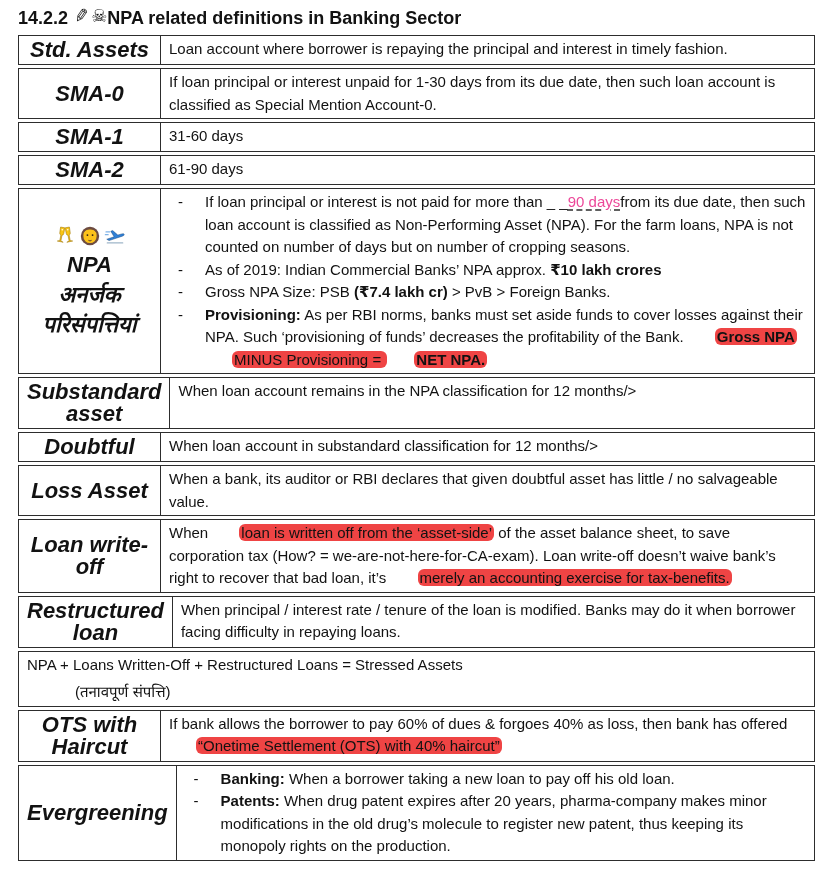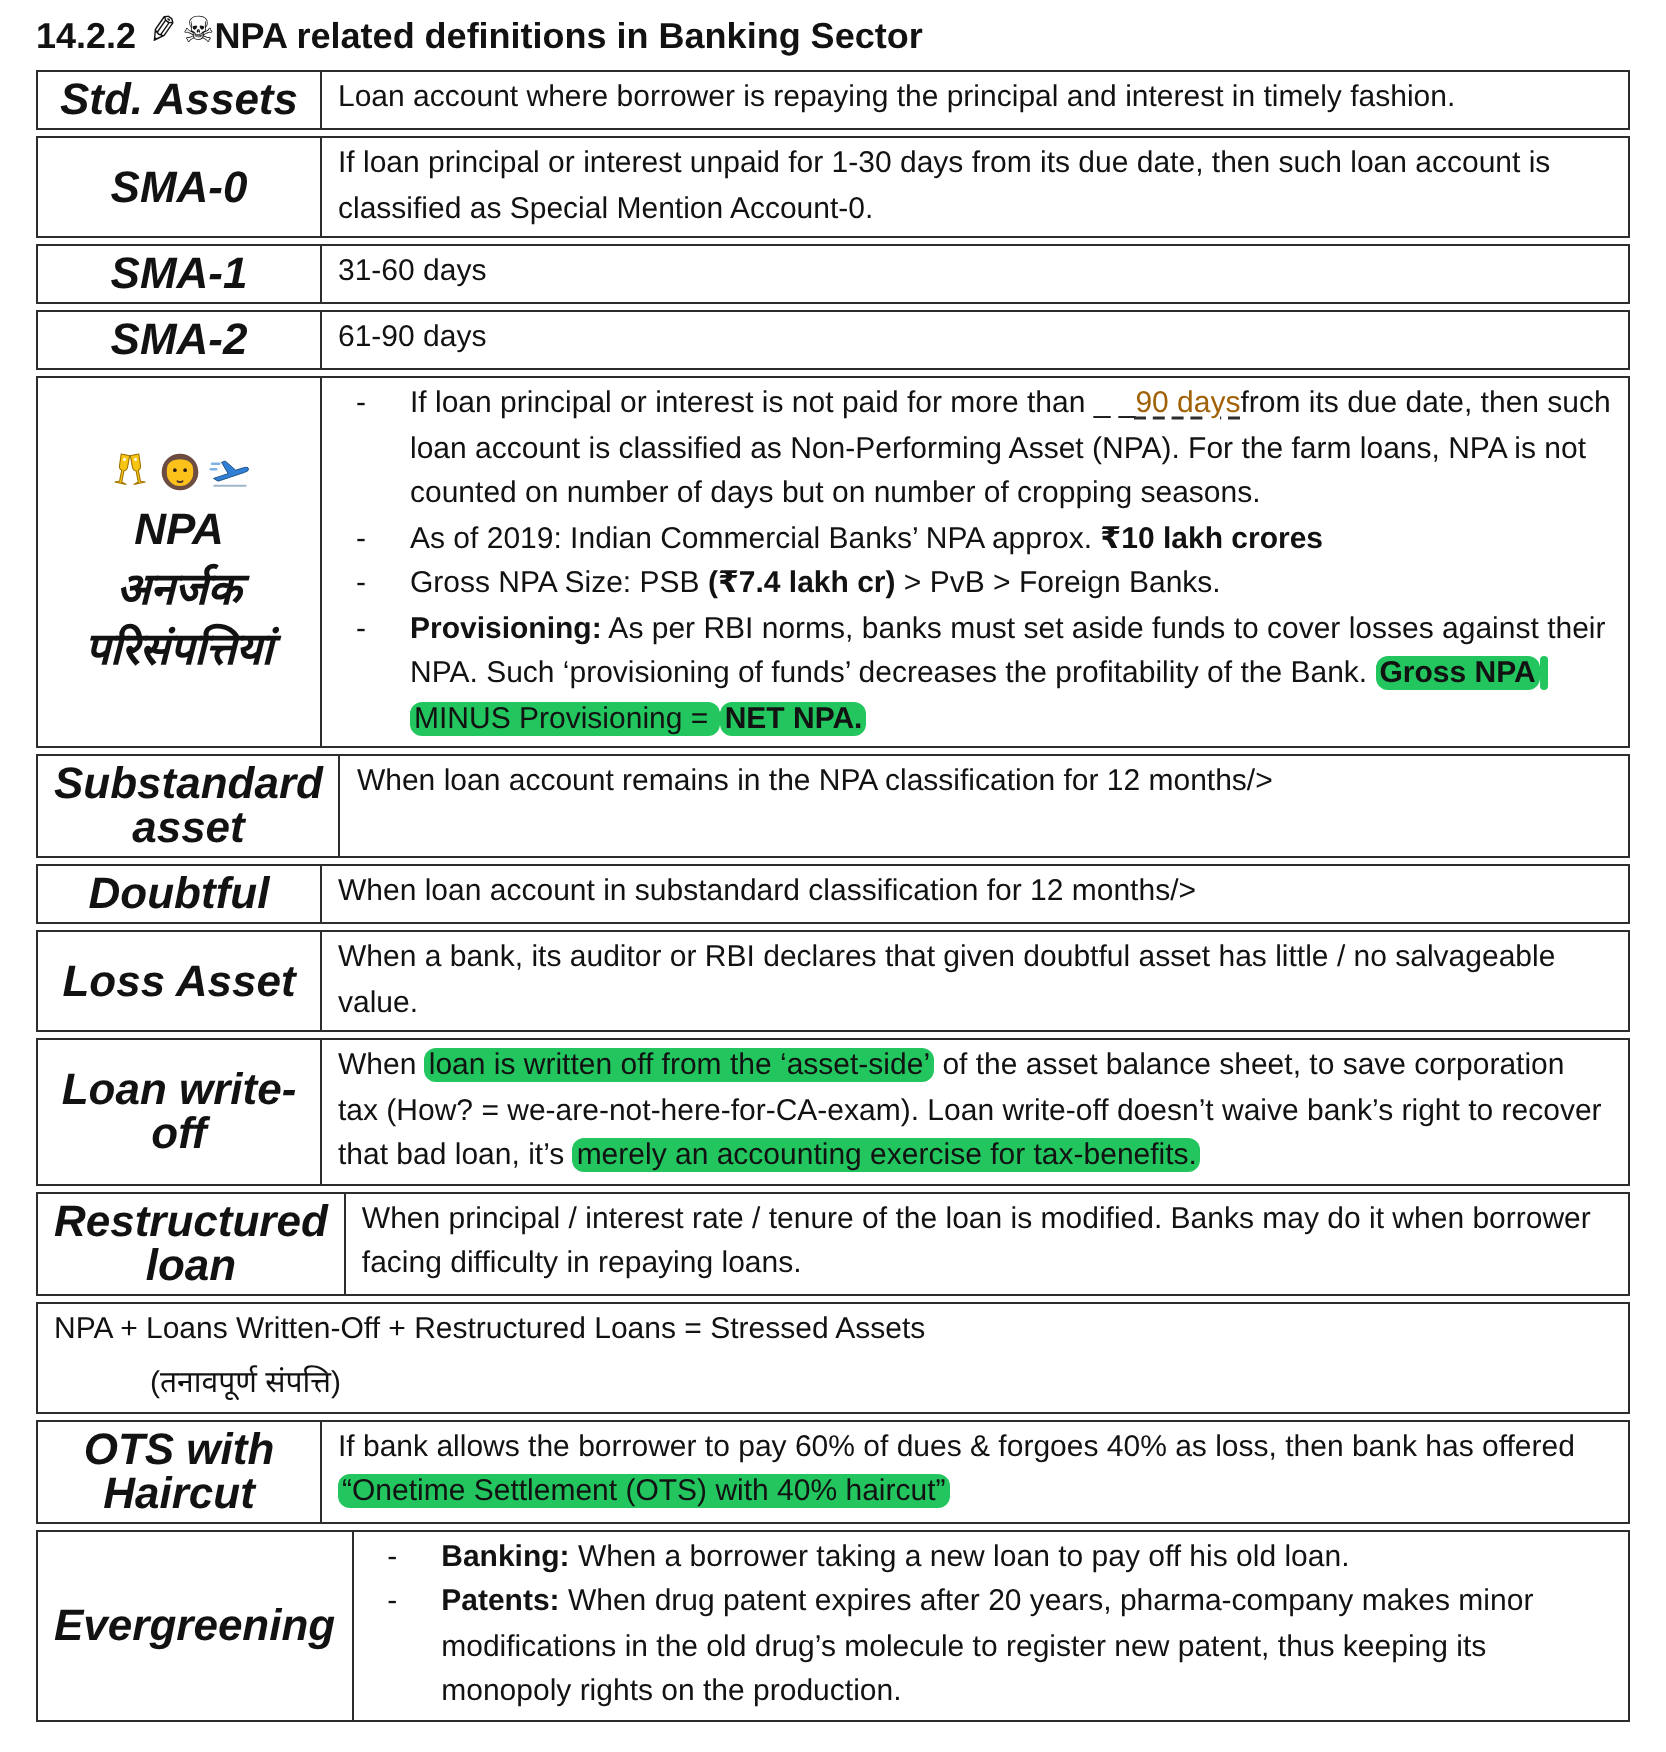--- a/index.html
+++ b/index.html
@@ -29,25 +29,25 @@
   .term-icons{display:flex;gap:3px;margin:2px 0 3px 0;font-style:normal;}
   .term-icons svg{width:22px;height:22px;display:block;}
   .def-cell{flex:1;box-sizing:border-box;padding:2px 8px 2px 8px;font-size:15px;line-height:22.5px;}
   .para{margin:0;}
   .para + .para{margin-top:5px;margin-left:48px;}
   .bullet{display:flex;}
   .dash{flex:0 0 36px;box-sizing:border-box;padding-left:9px;}
   .btext{flex:1;}
   .b{font-weight:bold;}
   .hl{
-    background:#22c55e;border-radius:6px;padding:0 2px;
-    box-decoration-break:clone;-webkit-box-decoration-break:clone;
+    background:#ef4444;border-radius:6px;padding:0 2px;
+    box-decoration-break:clone;margin-left:27px;-webkit-box-decoration-break:clone;
   }
   .red{
-    color:#a16207;
+    color:#ec4899;
     text-decoration-line:underline;
     text-decoration-style:dashed;
     text-decoration-color:#2d2d2d;
     text-underline-offset:3px;
     text-align:center;
   }
 </style>
 </head>
 <body>
 

